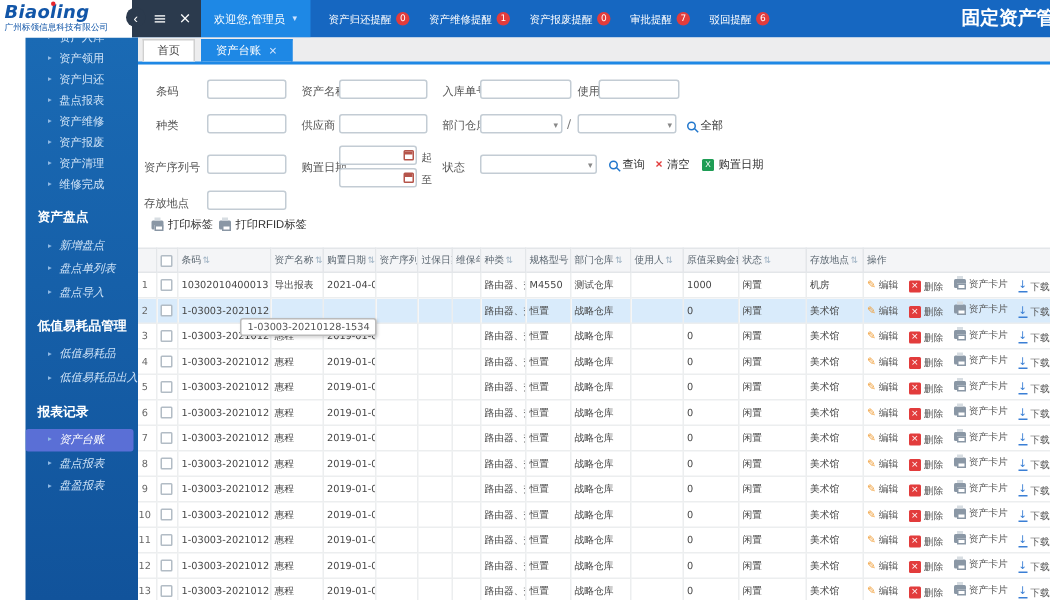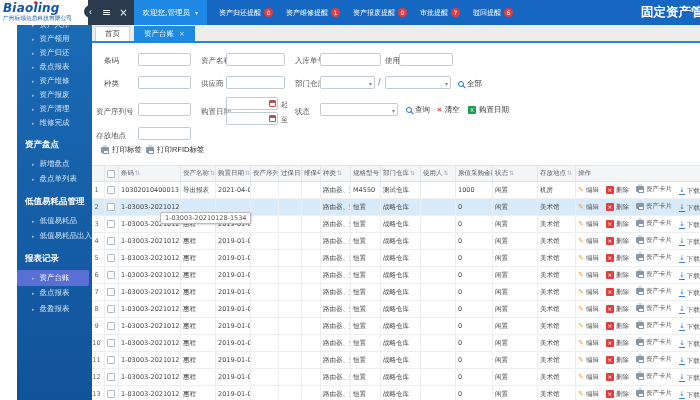--- a/index.html
+++ b/index.html
@@ -32,21 +32,21 @@
     background:var(--dark_slate);color:#fff;font-size:9px;line-height:12px;text-align:center;z-index:7;
     border:none;padding:0;cursor:pointer;}
 
   
   .sidebar{position:absolute;left:17px;top:25px;width:75px;height:375px;
     background:linear-gradient(180deg,#1a6ab4 0%,#11539b 100%);overflow:hidden;z-index:5;}
   .side-group{padding:0;}
   .side-head{color:#fff;font-size:8.5px;font-weight:bold;padding:9px 0 5px 8px;}
   .side-item{display:flex;align-items:center;gap:5px;color:#cfe3f7;font-size:7.5px;height:14px;
     padding-left:15px;cursor:pointer;white-space:nowrap;}
-  .grp-spaced .side-item{height:15.5px;}
+  .grp-spaced .side-item{height:15.5px;font-style:italic;}
   .side-item .bullet{font-size:5px;color:#8fb9e4;}
   .side-item.partial{margin-top:-7px;}
   .side-item.selected{background:var(--selected_item);color:#fff;border-radius:2px;margin-right:3px;}
   .side-scroll{position:absolute;left:85px;top:178px;width:3px;height:105px;background:#2f94ee;border-radius:2px;}
 
   
   .tabbar{position:absolute;left:88px;top:25px;width:612px;height:18px;background:#ededee;
     border-bottom:2px solid var(--active_blue);display:flex;align-items:flex-end;padding-left:7px;gap:4px;}
   .tab{height:15px;display:flex;align-items:center;gap:5px;padding:0 9px;font-size:7.5px;cursor:pointer;
     background:#fff;border:1px solid #d0d0d0;border-bottom:none;color:#444;}
@@ -181,20 +181,24 @@
       </div>
       <div class="side-group grp-spaced">
         <div class="side-head">资产盘点</div>
         <div class="side-item">
           <span class="bullet">▸</span>
           <span>新增盘点</span>
         </div>
         <div class="side-item">
           <span class="bullet">▸</span>
           <span>盘点单列表</span>
+        </div>
+        <div class="side-item">
+          <span class="bullet">▸</span>
+          <span>盘点导入</span>
         </div>
       </div>
       <div class="side-group grp-spaced">
         <div class="side-head">低值易耗品管理</div>
         <div class="side-item">
           <span class="bullet">▸</span>
           <span>低值易耗品</span>
         </div>
         <div class="side-item">
           <span class="bullet">▸</span>

